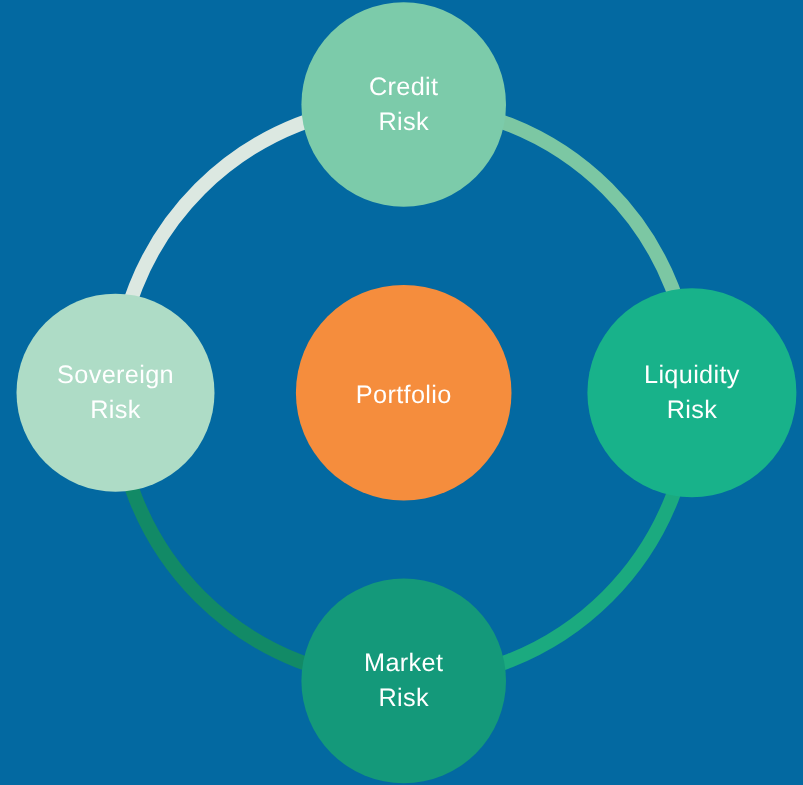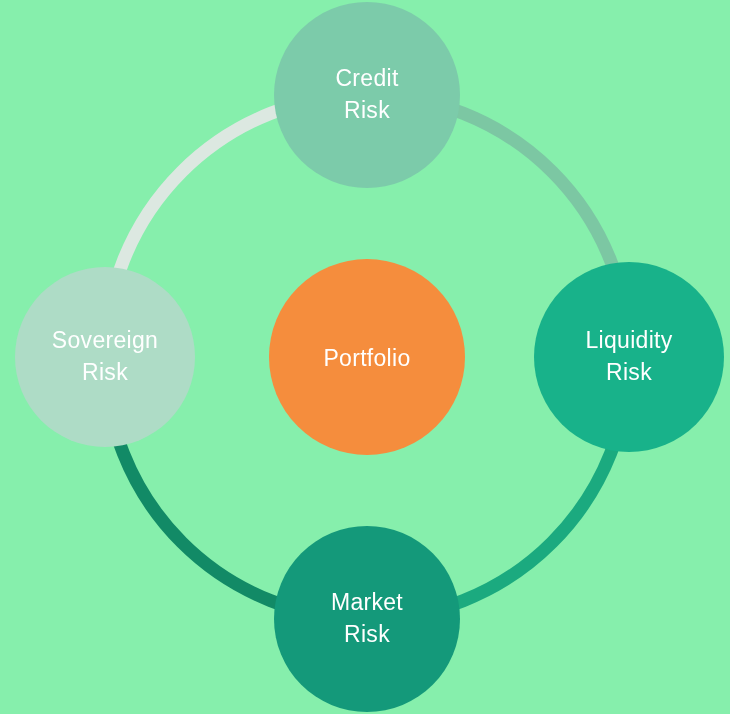--- a/index.html
+++ b/index.html
@@ -7,21 +7,21 @@
     padding: 0;
     background: #ffffff;
     width: 730px;
     height: 714px;
     overflow: hidden;
   }
   .canvas {
     position: relative;
     width: 730px;
     height: 714px;
-    background: #86efac;
+    background: #0369a1;
   }
   .arc {
     fill: none;
     stroke-width: 13;
   }
   .node-label {
     font-family: "Liberation Sans", sans-serif;
     font-size: 23px;
     font-weight: 400;
     text-anchor: middle;

